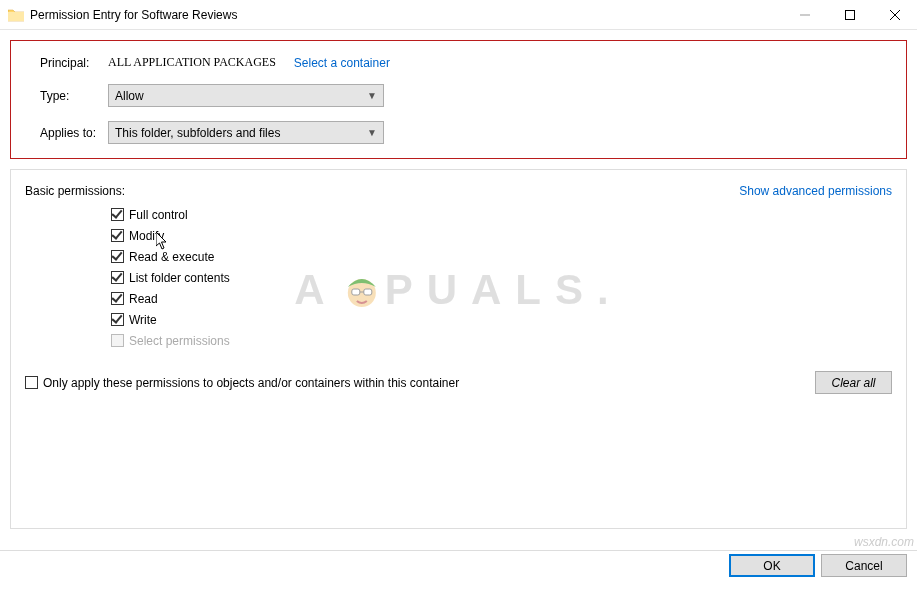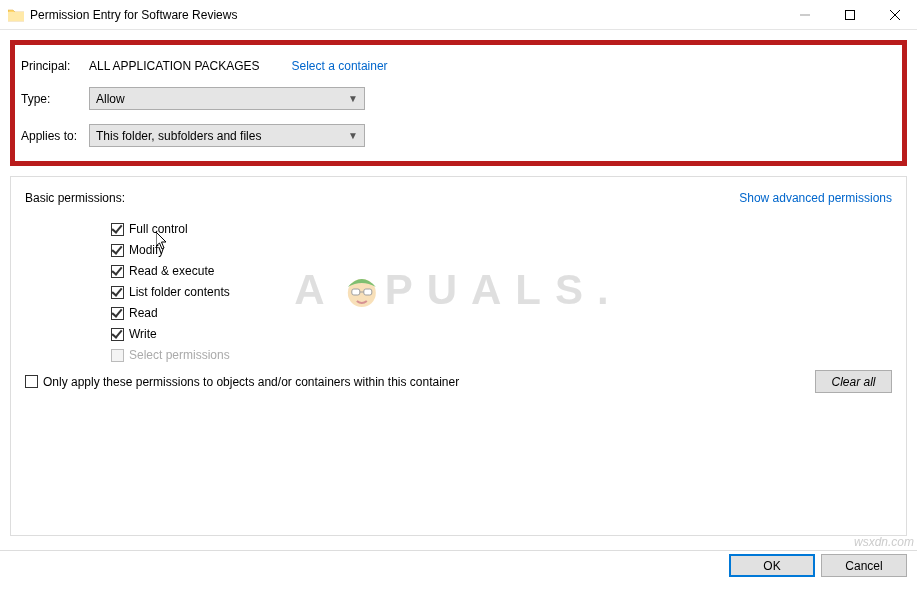--- a/index.html
+++ b/index.html
@@ -34,35 +34,35 @@
     .winbtn {
       width: 45px; height: 30px;
       display: flex; align-items: center; justify-content: center;
       color: #000;
     }
     .winbtn svg { width: 10px; height: 10px; }
     .content {
       padding: 10px 10px 0 10px;
     }
     .panel {
-      border: 5px solid #b91c1c;
-      padding: 14px 14px 14px 6px;
+      border: 1px solid #b91c1c;
+      padding: 14px 14px 14px 29px;
       margin-bottom: 10px;
     }
     .row {
       display: flex;
       align-items: center;
       margin-bottom: 14px;
     }
     .row:last-child { margin-bottom: 0; }
     .row-label {
       width: 68px;
       color: #000;
     }
-    .principal-value { margin-right: 32px; }
+    .principal-value { margin-right: 18px; font-family: Liberation Serif, serif; }
     .link { color: #0066cc; cursor: pointer; }
     .select {
       width: 276px;
       height: 23px;
       background: #e5e5e5;
       border: 1px solid #adadad;
       display: flex;
       align-items: center;
       justify-content: space-between;
       padding: 0 6px 0 6px;
@@ -82,21 +82,21 @@
       align-items: flex-start;
     }
     .bp-title { color: #000; }
     .adv-link { color: #0066cc; cursor: pointer; }
     .perms {
       margin-top: 10px;
       margin-left: 62px;
     }
     .perm-item {
       display: flex;
-      align-items: flex-end;
+      align-items: flex-start;
       height: 21px;
       padding-left: 24px;
     }
     .chk {
       width: 13px; height: 13px;
       border: 1px solid #333;
       margin-right: 5px;
       display: inline-flex;
       align-items: center;
       justify-content: center;
@@ -111,21 +111,21 @@
       border: solid #333;
       border-width: 0 2px 2px 0;
       transform: rotate(40deg);
     }
     .chk.disabled { border-color: #bbb; background: #f4f4f4; }
     .perm-item.disabled span { color: #aaa; }
     .below-row {
       display: flex;
       justify-content: space-between;
       align-items: center;
-      margin-top: 8px;
+      margin-top: 16px;
     }
     .only-apply {
       display: flex;
       align-items: center;
     }
     .clear-btn {
       width: 77px; height: 23px;
       border: 1px solid #adadad;
       background: #e1e1e1;
       display: flex; align-items: center; justify-content: center;

